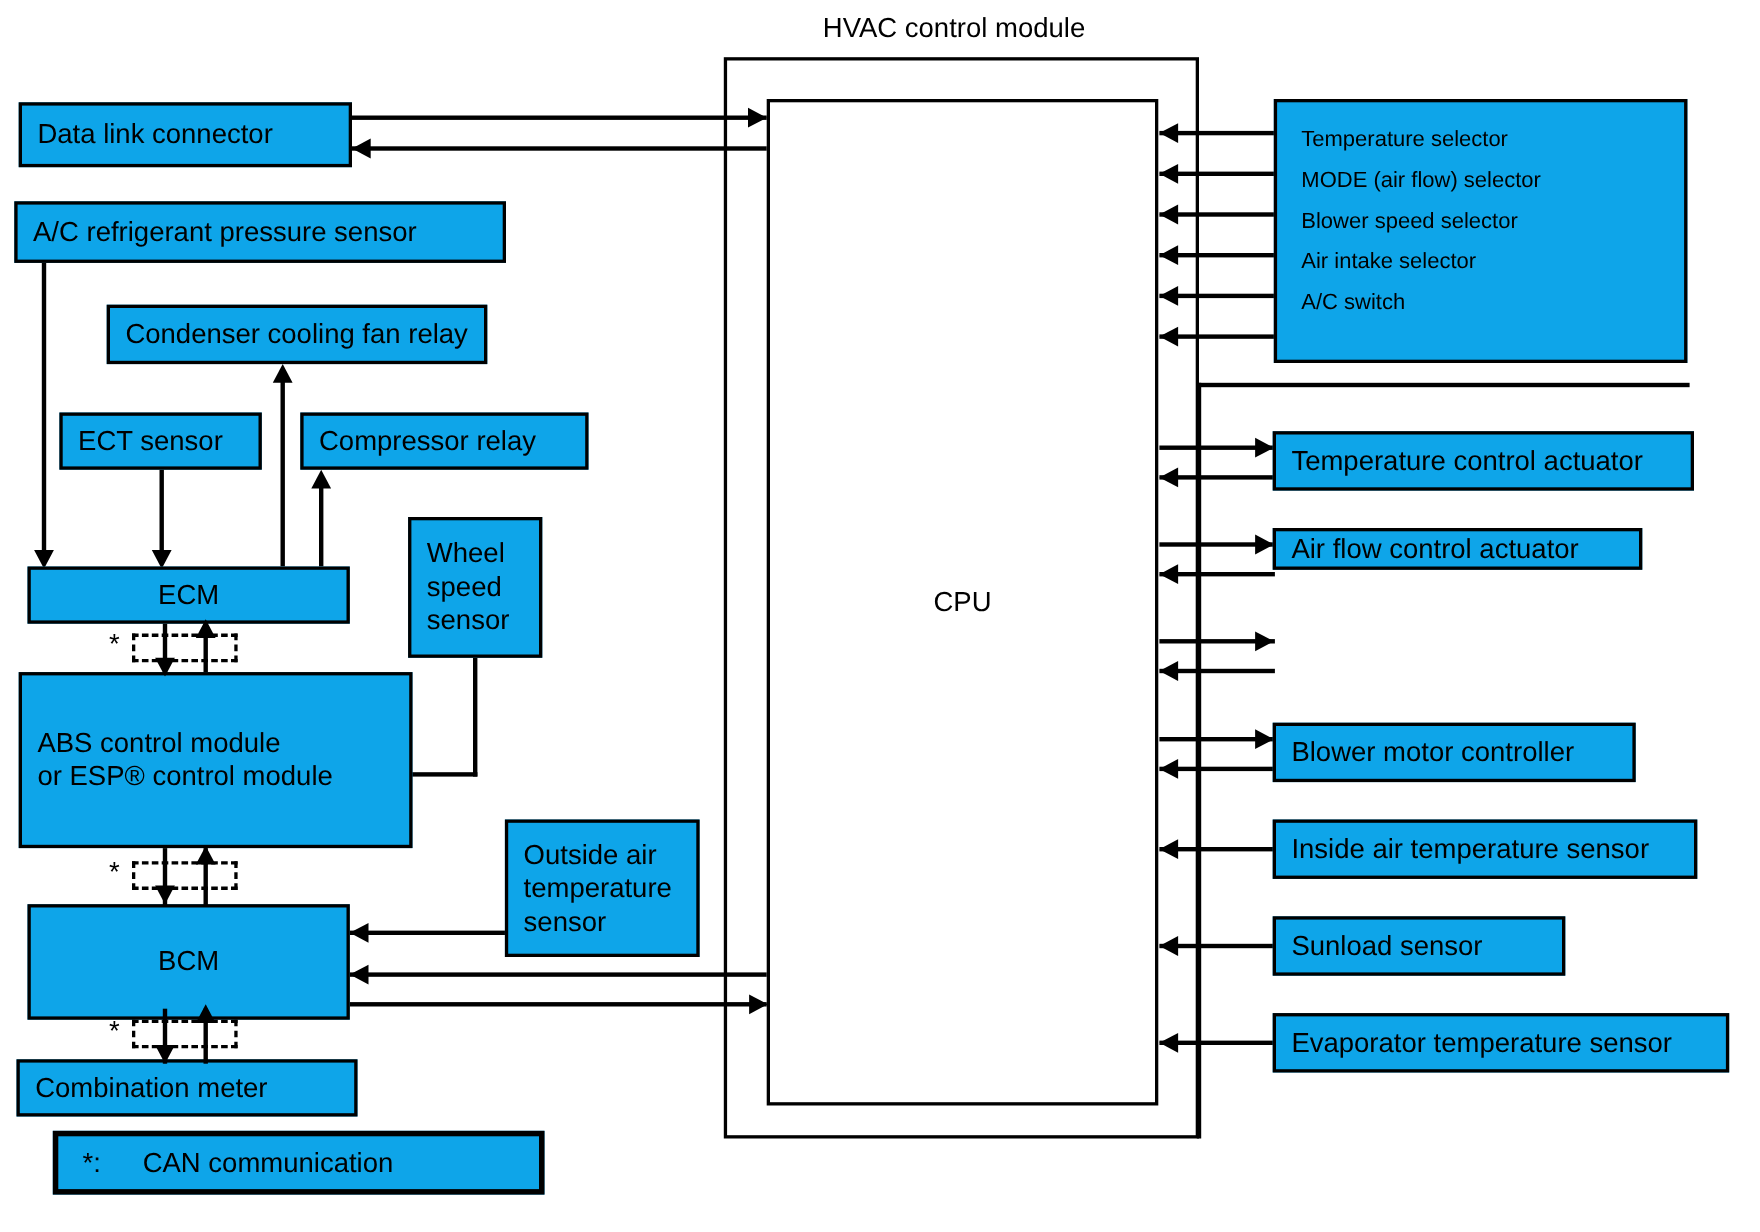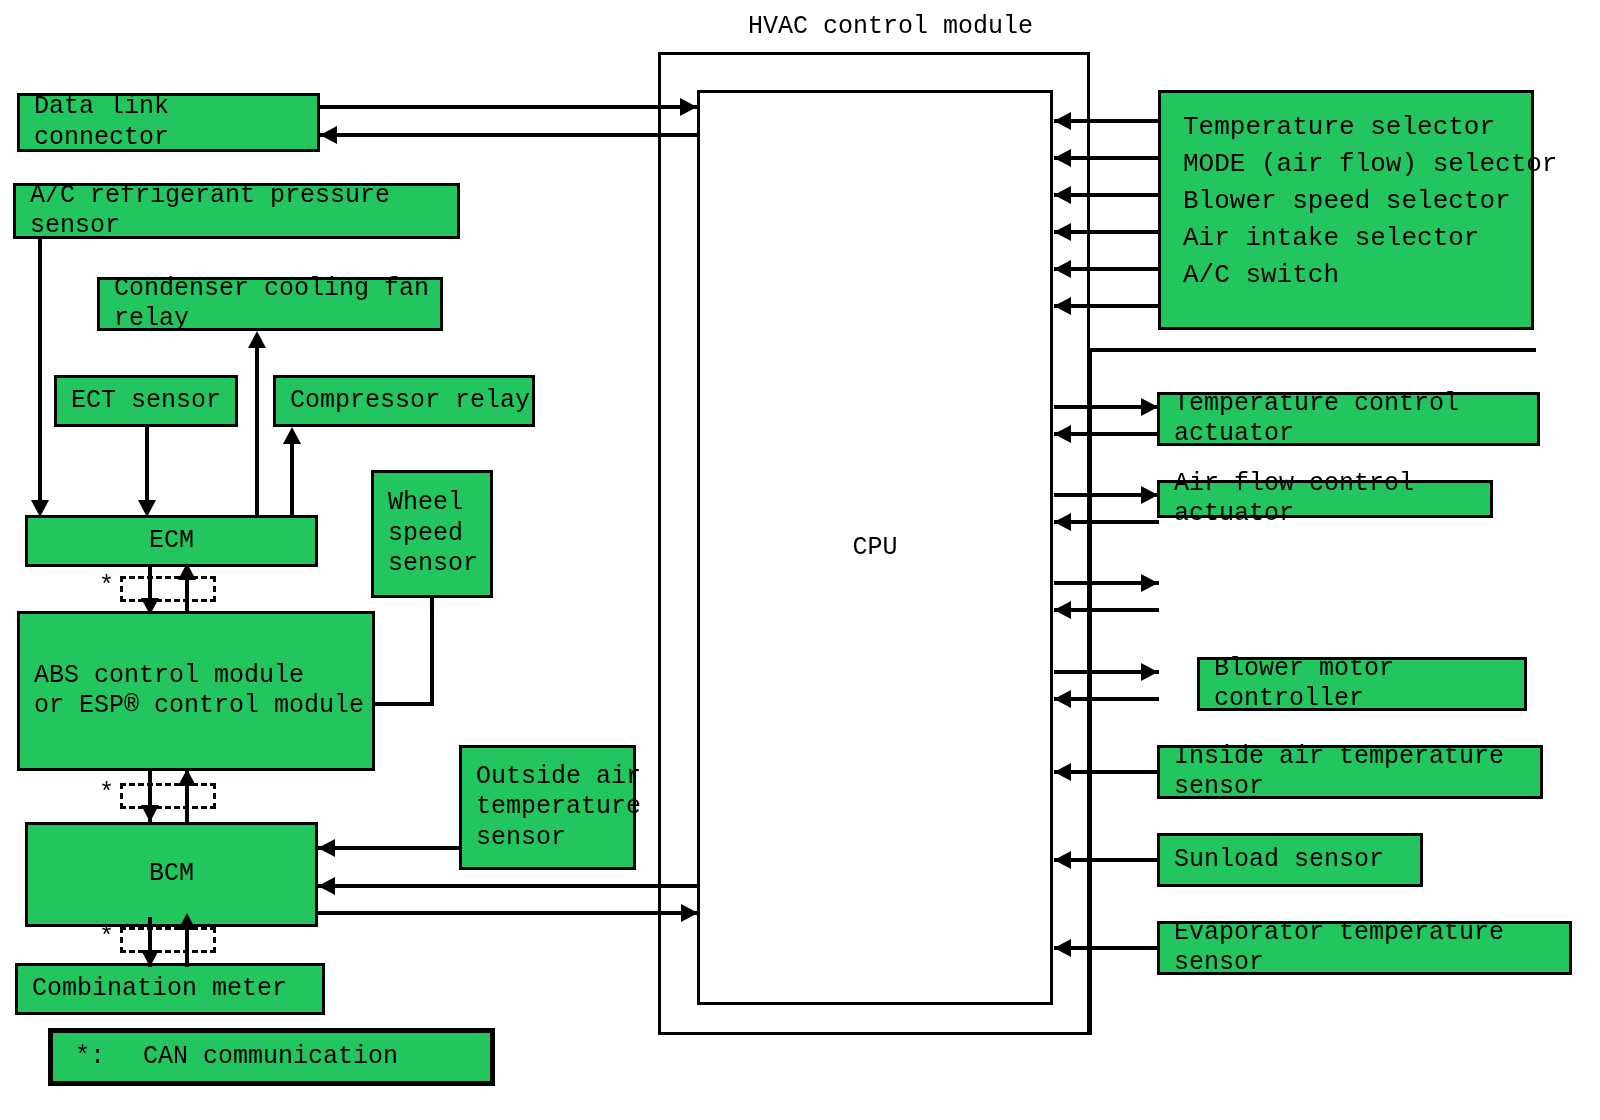--- a/index.html
+++ b/index.html
@@ -1,28 +1,28 @@
 <!DOCTYPE html>
 <html><head>
 <meta charset="utf-8">
 <title>HVAC control module block diagram</title>
 <style>
   html,body{margin:0;padding:0;background:#ffffff;}
   #root{
     position:relative;
     width:1600px;height:1120px;
     background:#ffffff;
-    font-family:Liberation Mono, monospace;
+    font-family:Liberation Sans, sans-serif;
     color:#000000;
     overflow:hidden;
   }
   .box{
     position:absolute;
     border:3px solid #000;
-    background:#22c55e;
+    background:#0ea5e9;
     box-sizing:border-box;
     display:flex;
     align-items:center;
     font-size:25px;
     line-height:1.22;
     white-space:pre-line;
     z-index:5;
   }
   .box.pad{padding-left:14px;}
   .box.center{justify-content:center;padding-left:0;}
@@ -46,21 +46,21 @@
   .label{
     position:absolute;
     font-size:25px;
     white-space:nowrap;
     z-index:6;
   }
   .hline{position:absolute;background:#000;height:4px;z-index:2;}
   .vline{position:absolute;background:#000;width:4px;z-index:2;}
   .panel-list{
     position:absolute;
-    font-size:26px;
+    font-size:20px;
     line-height:37px;
     z-index:6;
     white-space:nowrap;
   }
   
   .ar{position:absolute;width:0;height:0;z-index:4;}
   .ar-l{border-top:9px solid transparent;border-bottom:9px solid transparent;border-right:17px solid #000;}
   .ar-r{border-top:9px solid transparent;border-bottom:9px solid transparent;border-left:17px solid #000;}
   .ar-u{border-left:9px solid transparent;border-right:9px solid transparent;border-bottom:17px solid #000;}
   .ar-d{border-left:9px solid transparent;border-right:9px solid transparent;border-top:17px solid #000;}
@@ -130,21 +130,21 @@
       <div>Air intake selector</div>
       <div>A/C switch</div>
     </div>
   </div>
 
   <div class="box pad" style="left:1157px;top:392px;width:383px;height:54px;">Temperature control actuator</div>
 
   <div class="box pad" style="left:1157px;top:480px;width:336px;height:38px;">Air flow control actuator</div>
 
 
-  <div class="box pad" style="left:1157px;top:657px;width:330px;height:54px;margin-left:40px;">Blower motor controller</div>
+  <div class="box pad" style="left:1157px;top:657px;width:330px;height:54px;">Blower motor controller</div>
 
   <div class="box pad" style="left:1157px;top:745px;width:386px;height:54px;">Inside air temperature sensor</div>
 
   <div class="box pad" style="left:1157px;top:833px;width:266px;height:54px;">Sunload sensor</div>
 
   <div class="box pad" style="left:1157px;top:921px;width:415px;height:54px;">Evaporator temperature sensor</div>
 
   <div class="hline" style="left:320px;top:105px;width:378px;"></div>
   <div class="ar ar-r" style="left:680px;top:98px;"></div>
 

